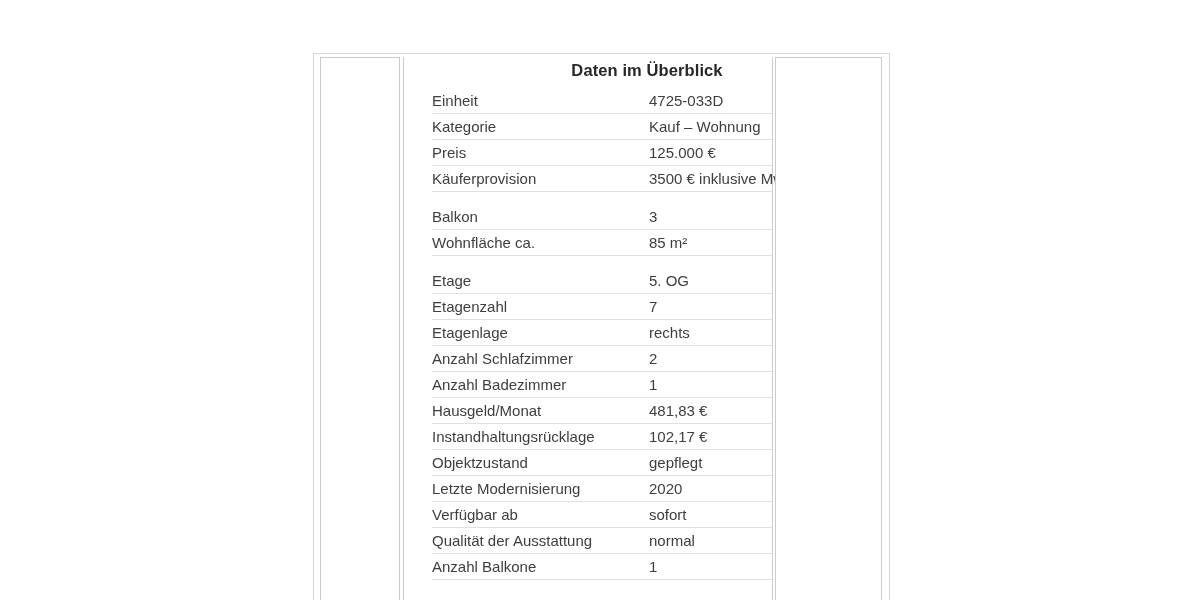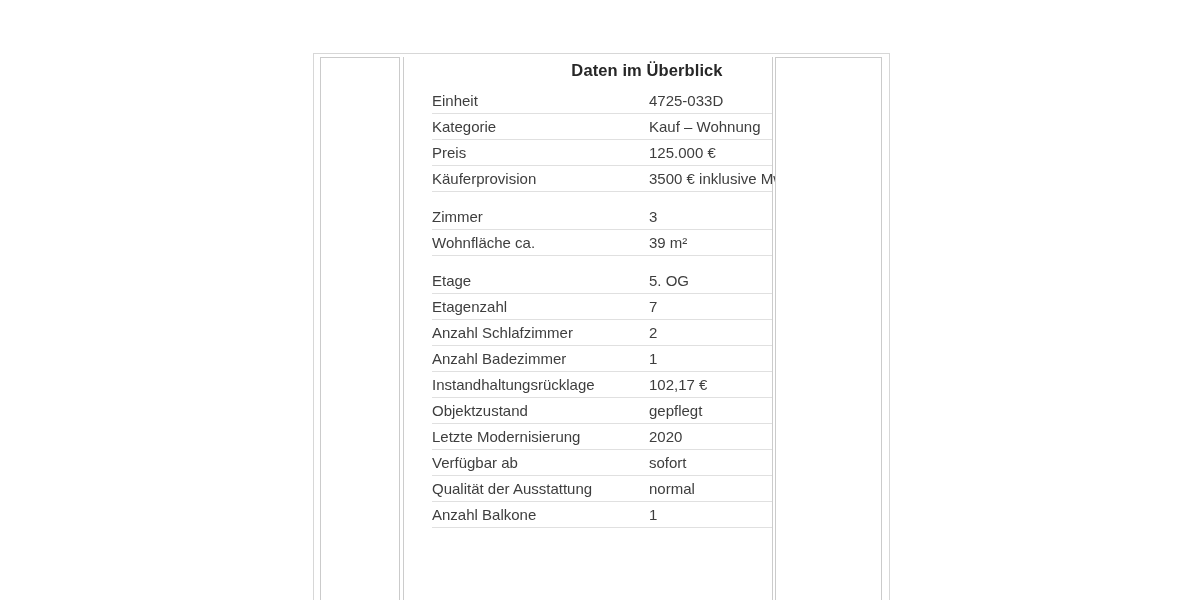--- a/index.html
+++ b/index.html
@@ -118,45 +118,53 @@
           <span class="cell value">125.000 €</span>
         </div>
         <div class="row">
           <span class="cell label">Käuferprovision</span>
           <span class="cell value">3500 € inklusive MwSt.</span>
         </div>
 
         <div class="gap"></div>
 
         <div class="row">
-          <span class="cell label">Zimmer</span>
+          <span class="cell label">Balkon</span>
           <span class="cell value">3</span>
         </div>
         <div class="row">
           <span class="cell label">Wohnfläche ca.</span>
-          <span class="cell value">39 m²</span>
+          <span class="cell value">85 m²</span>
         </div>
 
         <div class="gap"></div>
 
         <div class="row">
           <span class="cell label">Etage</span>
           <span class="cell value">5. OG</span>
         </div>
         <div class="row">
           <span class="cell label">Etagenzahl</span>
           <span class="cell value">7</span>
         </div>
         <div class="row">
+          <span class="cell label">Etagenlage</span>
+          <span class="cell value">rechts</span>
+        </div>
+        <div class="row">
           <span class="cell label">Anzahl Schlafzimmer</span>
           <span class="cell value">2</span>
         </div>
         <div class="row">
           <span class="cell label">Anzahl Badezimmer</span>
           <span class="cell value">1</span>
+        </div>
+        <div class="row">
+          <span class="cell label">Hausgeld/Monat</span>
+          <span class="cell value">481,83 €</span>
         </div>
         <div class="row">
           <span class="cell label">Instandhaltungsrücklage</span>
           <span class="cell value">102,17 €</span>
         </div>
         <div class="row">
           <span class="cell label">Objektzustand</span>
           <span class="cell value">gepflegt</span>
         </div>
         <div class="row">

